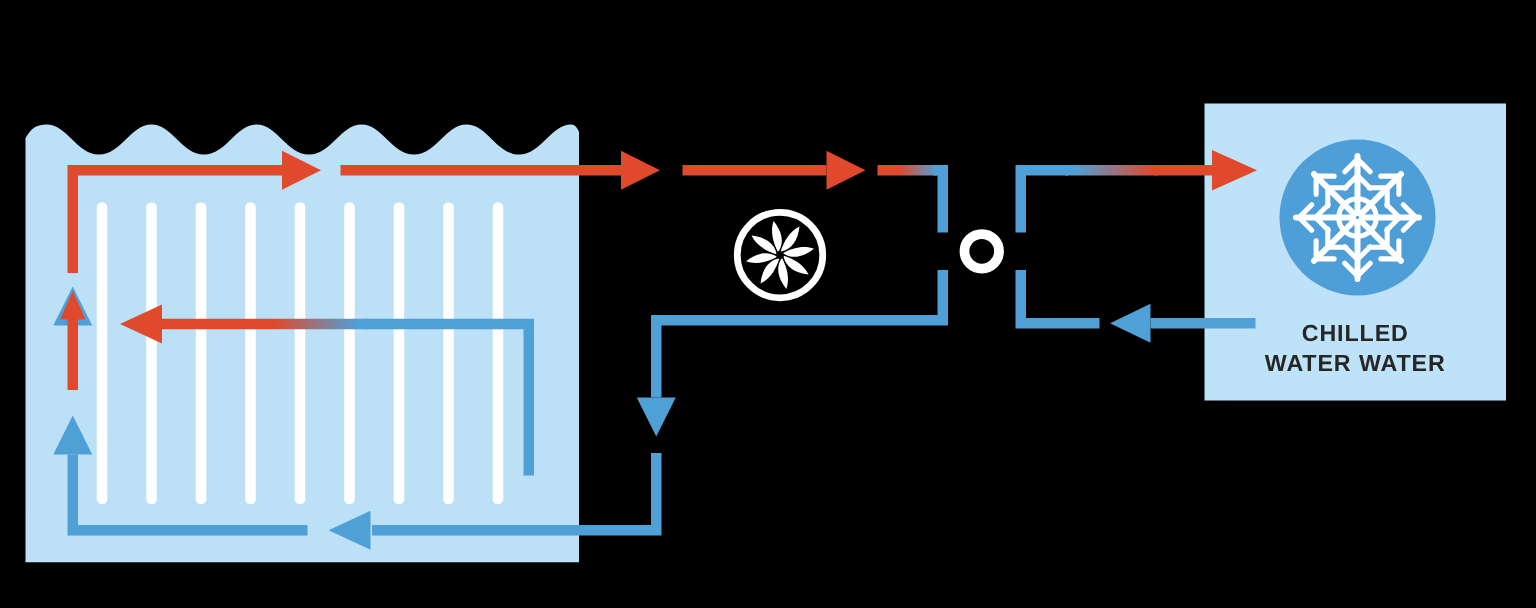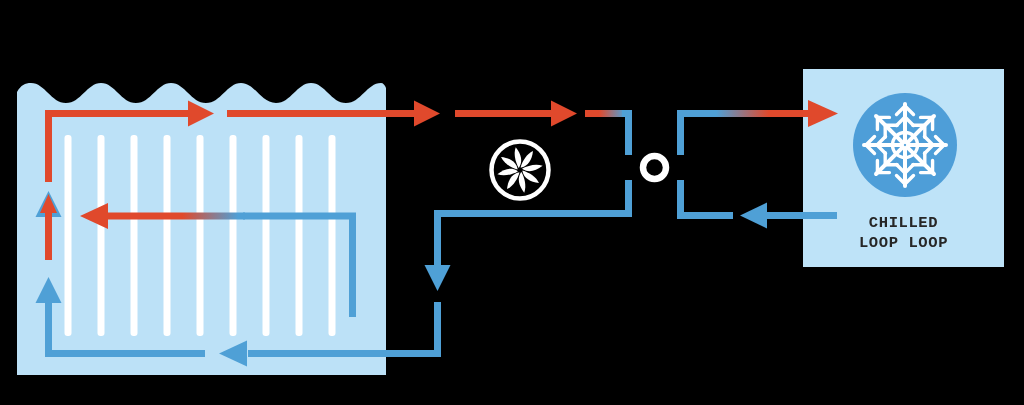--- a/index.html
+++ b/index.html
@@ -1,17 +1,17 @@
 <!DOCTYPE html>
 <html style="--background: #000000; --tank-fill: #BCE1F7; --box-fill: #BEE3F8; --plate-white: #FFFFFF; --pipe-red: #E0492C; --pipe-blue: #4FA0D6; --snow-circle: #4E9ED8; --icon-white: #FFFFFF; --label-text: #262626;"><head>
 <meta charset="utf-8">
 <style>
   html,body{margin:0;padding:0;background:var(--background,#000);}
   #stage{position:relative;width:1024px;height:375px;background:var(--background,#000);overflow:hidden;
-         font-family:Liberation Mono, monospace;}
+         font-family:Liberation Sans, sans-serif;}
   svg{position:absolute;left:0;top:0;}
   .tank-fill{fill:var(--tank-fill);}
   .box-fill{fill:var(--box-fill);}
   .plate{fill:var(--plate-white);}
   .stroke-red{stroke:var(--pipe-red);fill:none;stroke-width:7;}
   .stroke-blue{stroke:var(--pipe-blue);fill:none;stroke-width:7;}
   .fill-red{fill:var(--pipe-red);}
   .fill-blue{fill:var(--pipe-blue);}
   .icon-white-stroke{stroke:var(--icon-white);fill:none;}
   .icon-white-fill{fill:var(--icon-white);}
@@ -141,15 +141,15 @@
         <path d="M1.5,-2.5 C8,-4 12,-10 13,-19 C6.5,-16 2.5,-9 0.5,-2.5 Z" transform="rotate(270)"></path>
         <path d="M1.5,-2.5 C8,-4 12,-10 13,-19 C6.5,-16 2.5,-9 0.5,-2.5 Z" transform="rotate(315)"></path>
       </g>
     </g>
 
     <circle class="icon-white-stroke" cx="654.5" cy="167.5" r="11.5" stroke-width="6.5"></circle>
   </svg>
 
   <div id="chilled-label">
     <div>CHILLED</div>
-    <div>LOOP LOOP</div>
+    <div>WATER WATER</div>
   </div>
 </div>
 
 </body></html>

